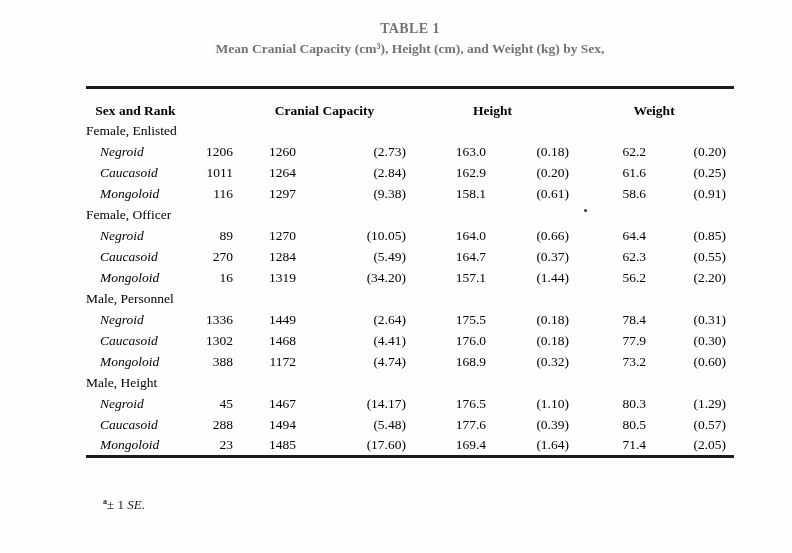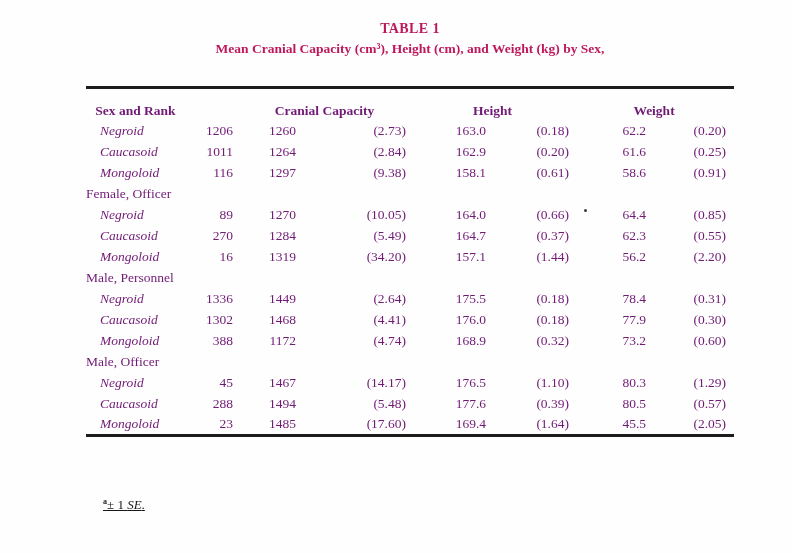--- a/index.html
+++ b/index.html
@@ -17,54 +17,53 @@
     position: absolute; inset: 0;
     background: #fefefe;
   }
   .title-block {
     position: absolute;
     top: 19px; left: 86px; width: 648px;
     text-align: center;
     font-weight: bold;
     font-size: 13.5px;
     line-height: 20px;
-    color: #be185d;
+    color: #737373;
   }
   .table-label {
     font-size: 14px;
     letter-spacing: 0.4px;
   }
   table.main {
     position: absolute;
     top: 86px; left: 86px;
     width: 648px;
     border-collapse: collapse;
     table-layout: fixed;
     font-size: 13.5px;
-    color: #701a75;
+    color: #000000;
     border-top: 3px solid #1c1c1c;
     border-bottom: 3px solid #1c1c1c;
   }
   table.main td { padding: 0; vertical-align: middle; }
   thead tr.spanner-row td { height: 30px; font-weight: bold; vertical-align: bottom; padding-bottom: 1px; }
   thead tr.sub-head-row td { height: 26px; font-weight: bold; vertical-align: top; padding-top: 1px; border-bottom: 1.5px solid #1c1c1c; }
   .center { text-align: center; }
   .num-head { text-align: right; padding-right: 5px !important; font-style: italic; }
   td.last-col { padding-right: 8px !important; }
   sup.marker { font-size: 8px; font-weight: bold; font-style: normal; vertical-align: super; line-height: 0; }
   tbody tr { height: 21px; }
   tbody td.group-label-cell { text-align: left; }
   tbody td.race-cell { padding-left: 14px; font-style: italic; }
   tbody td.num-cell { text-align: right; padding-right: 5px; }
   .footnote {
     position: absolute;
     top: 497px; left: 103px;
     font-size: 13px;
     color: #161616;
-    text-decoration: underline;
   }
   .footnote .se-ital { font-style: italic; }
   .speck {
     position: absolute;
     left: 584px; top: 209px;
     width: 3px; height: 3px;
     border-radius: 50%;
     background: #3a3a3a;
   }
 </style>
@@ -93,20 +92,23 @@
       <tr class="spanner-row">
         <td class="center">Sex and Rank</td>
         <td></td>
         <td class="center" colspan="2">Cranial Capacity</td>
         <td class="center" colspan="2">Height</td>
         <td class="center" colspan="2">Weight</td>
       </tr>
     </thead>
     <tbody>
         <tr>
+          <td colspan="8" class="group-label-cell">Female, Enlisted</td>
+        </tr>
+        <tr>
           <td class="race-cell">Negroid</td>
           <td class="num-cell">1206</td>
           <td class="num-cell">1260</td>
           <td class="num-cell">(2.73)</td>
           <td class="num-cell">163.0</td>
           <td class="num-cell">(0.18)</td>
           <td class="num-cell">62.2</td>
           <td class="num-cell last-col">(0.20)</td>
         </tr>
         <tr>
@@ -189,21 +191,21 @@
           <td class="race-cell">Mongoloid</td>
           <td class="num-cell">388</td>
           <td class="num-cell">1172</td>
           <td class="num-cell">(4.74)</td>
           <td class="num-cell">168.9</td>
           <td class="num-cell">(0.32)</td>
           <td class="num-cell">73.2</td>
           <td class="num-cell last-col">(0.60)</td>
         </tr>
         <tr>
-          <td colspan="8" class="group-label-cell">Male, Officer</td>
+          <td colspan="8" class="group-label-cell">Male, Height</td>
         </tr>
         <tr>
           <td class="race-cell">Negroid</td>
           <td class="num-cell">45</td>
           <td class="num-cell">1467</td>
           <td class="num-cell">(14.17)</td>
           <td class="num-cell">176.5</td>
           <td class="num-cell">(1.10)</td>
           <td class="num-cell">80.3</td>
           <td class="num-cell last-col">(1.29)</td>
@@ -218,21 +220,21 @@
           <td class="num-cell">80.5</td>
           <td class="num-cell last-col">(0.57)</td>
         </tr>
         <tr>
           <td class="race-cell">Mongoloid</td>
           <td class="num-cell">23</td>
           <td class="num-cell">1485</td>
           <td class="num-cell">(17.60)</td>
           <td class="num-cell">169.4</td>
           <td class="num-cell">(1.64)</td>
-          <td class="num-cell">45.5</td>
+          <td class="num-cell">71.4</td>
           <td class="num-cell last-col">(2.05)</td>
         </tr>
       </tbody>
   </table>
 
   <div class="speck"></div>
 
   <div class="footnote">
     <sup class="marker">a</sup><span>± 1 </span><span class="se-ital">SE</span><span>.</span>
   </div>

